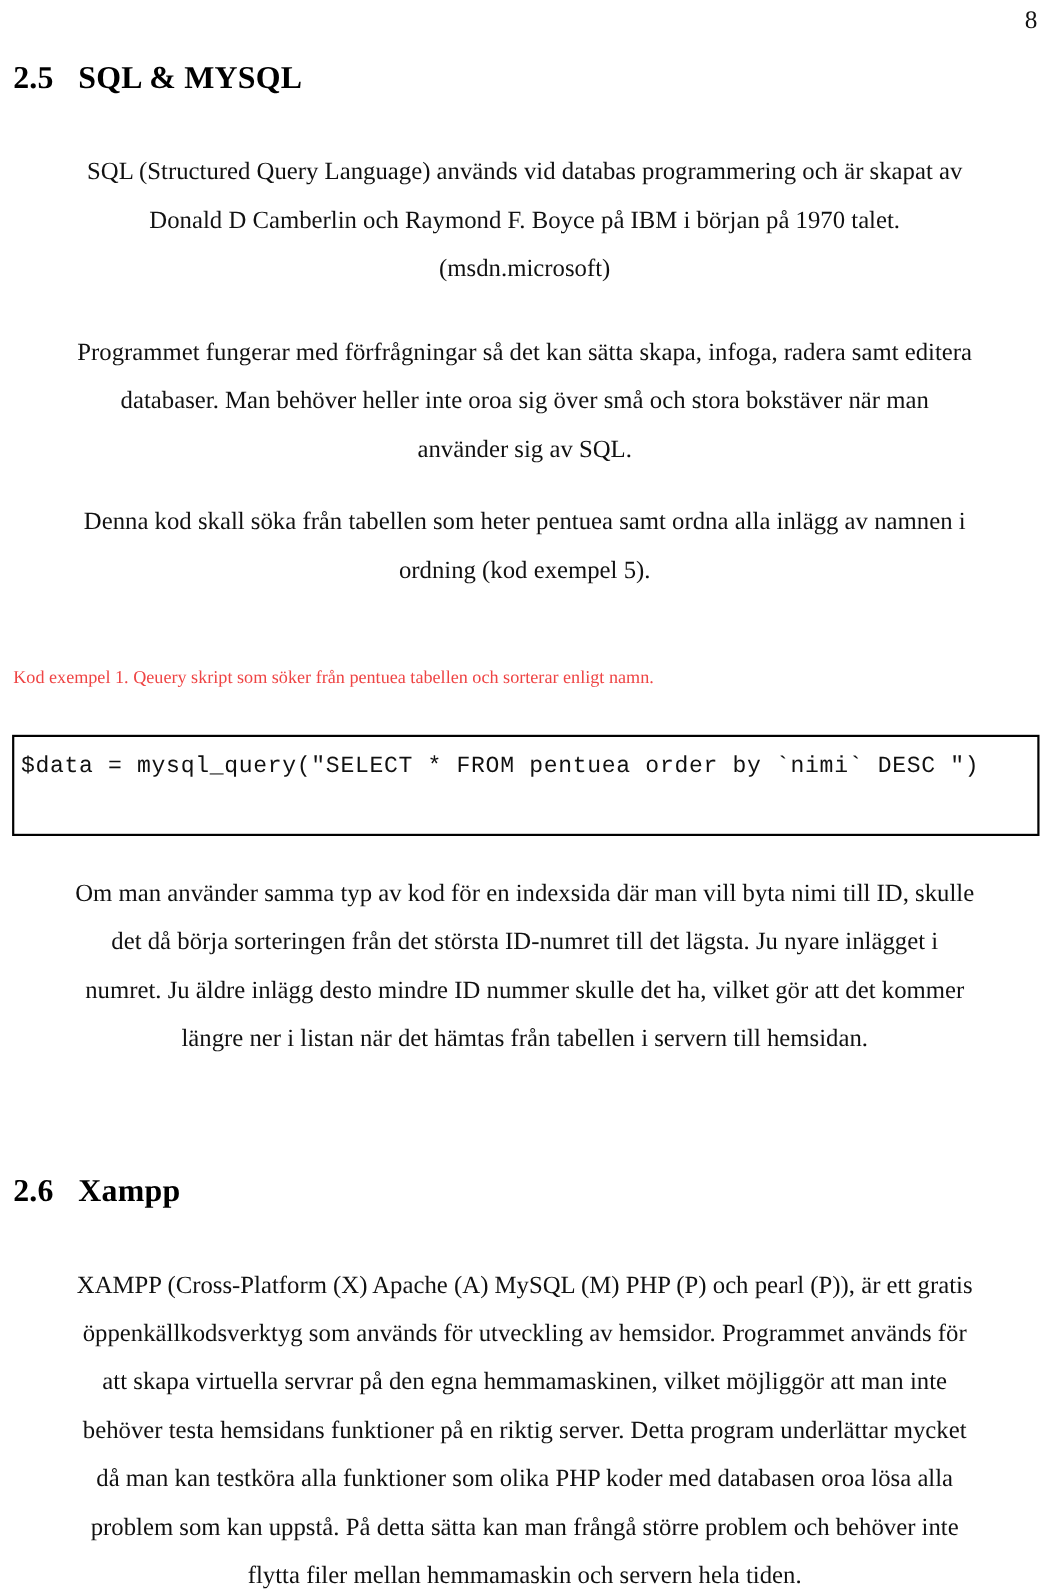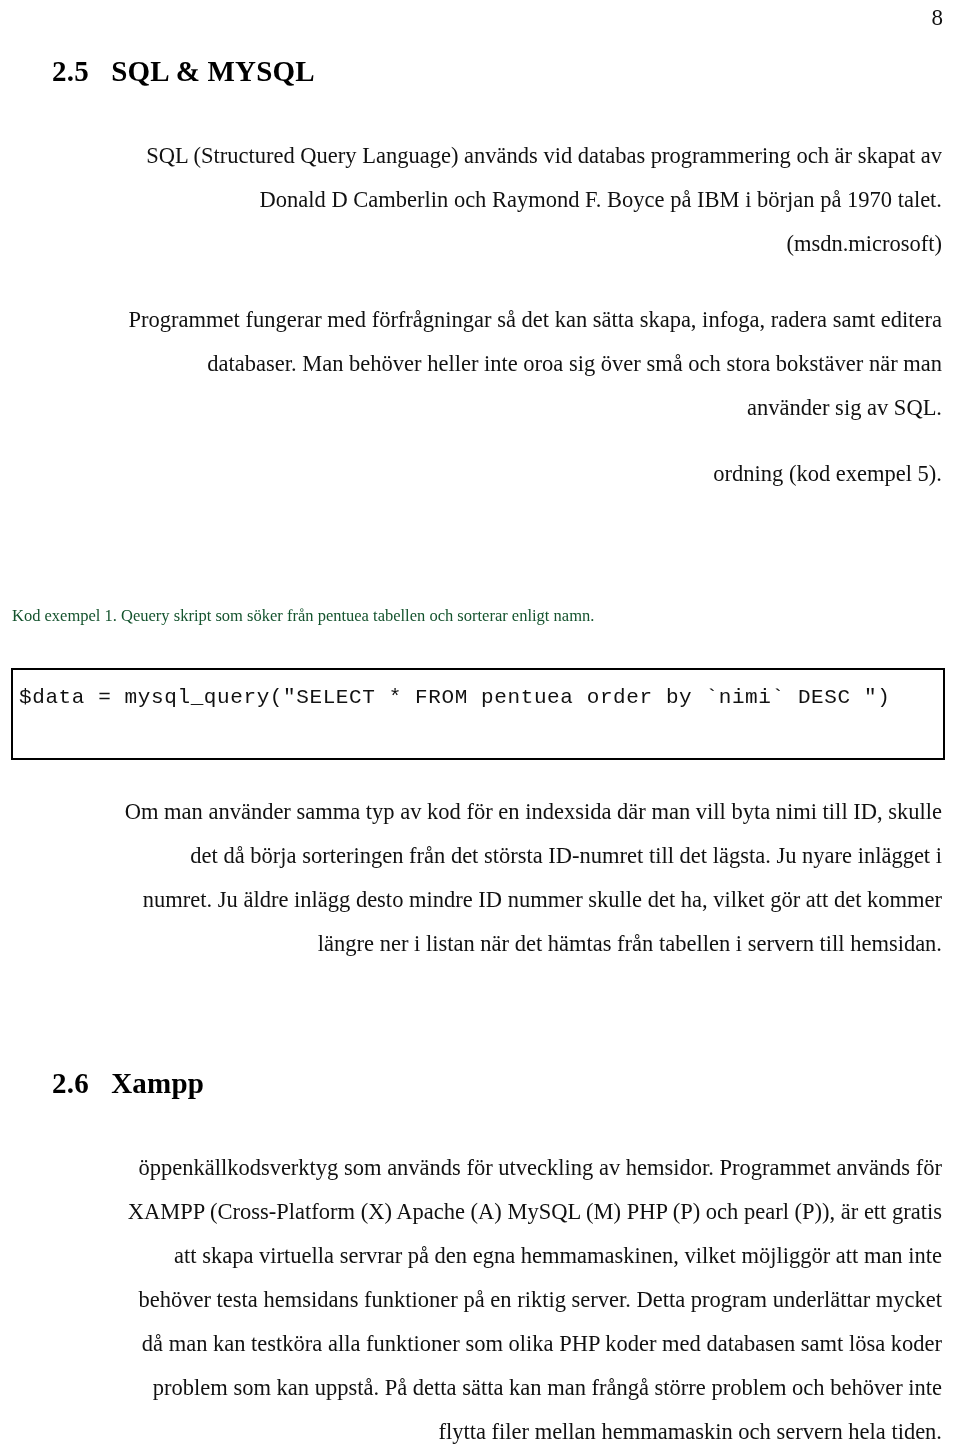--- a/index.html
+++ b/index.html
@@ -36,51 +36,50 @@
   }
 
   .heading {
     font-size: 29px;
     font-weight: bold;
     line-height: 1.15;
     letter-spacing: 0.2px;
     font-family: "Liberation Serif", "DejaVu Serif", serif;
     color: #000000;
     white-space: pre;
-    margin-left: 40px;
   }
 
   .h-25 { position: absolute; left: 12px; top: 55px; }
   .h-26 { position: absolute; left: 12px; top: 1067px; }
 
   .para {
     position: absolute;
     left: 12px;
     width: 930px;
     font-size: 22.5px;
     line-height: 44px;
-    text-align: right;
+    text-align: center;
     color: #111111;
   }
 
   .para .ln { display: block; white-space: pre; }
 
   .p-intro   { top: 134px; }
   .p-msdn    { top: 222px; }
   .p-prog    { top: 298px; }
   .p-denna   { top: 452px; }
 
   .caption {
     position: absolute;
     left: 12px;
     top: 605px;
     width: 930px;
     font-size: 16.5px;
     line-height: 22px;
-    color: #14532d;
+    color: #ef4444;
     white-space: pre;
     font-family: "Liberation Serif", "DejaVu Serif", serif;
   }
 
   .code-box {
     position: absolute;
     left: 11px;
     top: 668px;
     width: 934px;
     height: 92px;
@@ -122,44 +121,45 @@
     <span class="ln">(msdn.microsoft)</span>
   </div>
 
   <div class="para p-prog">
     <span class="ln">Programmet fungerar med förfrågningar så det kan sätta skapa, infoga, radera samt editera</span>
     <span class="ln">databaser. Man behöver heller inte oroa sig över små och stora bokstäver när man</span>
     <span class="ln">använder sig av SQL.</span>
   </div>
 
   <div class="para p-denna">
+    <span class="ln">Denna kod skall söka från tabellen som heter pentuea samt ordna alla inlägg av namnen i</span>
     <span class="ln">ordning (kod exempel 5).</span>
   </div>
 
   <div class="caption">Kod exempel 1. Qeuery skript som söker från pentuea tabellen och sorterar enligt namn.</div>
 
   <div class="code-box">
     <span class="code-line">$data = mysql_query("SELECT * FROM pentuea order by `nimi` DESC ")</span>
   </div>
 
   <div class="para p-om">
     <span class="ln">Om man använder samma typ av kod för en indexsida där man vill byta nimi till ID, skulle</span>
     <span class="ln">det då börja sorteringen från det största ID-numret till det lägsta. Ju nyare inlägget i</span>
     <span class="ln">numret. Ju äldre inlägg desto mindre ID nummer skulle det ha, vilket gör att det kommer</span>
     <span class="ln">längre ner i listan när det hämtas från tabellen i servern till hemsidan.</span>
   </div>
 
   <div class="heading h-26">2.6   Xampp</div>
 
   <div class="para p-xampp1">
+    <span class="ln">XAMPP (Cross-Platform (X) Apache (A) MySQL (M) PHP (P) och pearl (P)), är ett gratis</span>
     <span class="ln">öppenkällkodsverktyg som används för utveckling av hemsidor. Programmet används för</span>
-    <span class="ln">XAMPP (Cross-Platform (X) Apache (A) MySQL (M) PHP (P) och pearl (P)), är ett gratis</span>
   </div>
 
   <div class="para p-xampp2">
     <span class="ln">att skapa virtuella servrar på den egna hemmamaskinen, vilket möjliggör att man inte</span>
     <span class="ln">behöver testa hemsidans funktioner på en riktig server. Detta program underlättar mycket</span>
-    <span class="ln">då man kan testköra alla funktioner som olika PHP koder med databasen samt lösa koder</span>
+    <span class="ln">då man kan testköra alla funktioner som olika PHP koder med databasen oroa lösa alla</span>
     <span class="ln">problem som kan uppstå. På detta sätta kan man frångå större problem och behöver inte</span>
     <span class="ln">flytta filer mellan hemmamaskin och servern hela tiden.</span>
   </div>
 
 </div>
 
 </body></html>

